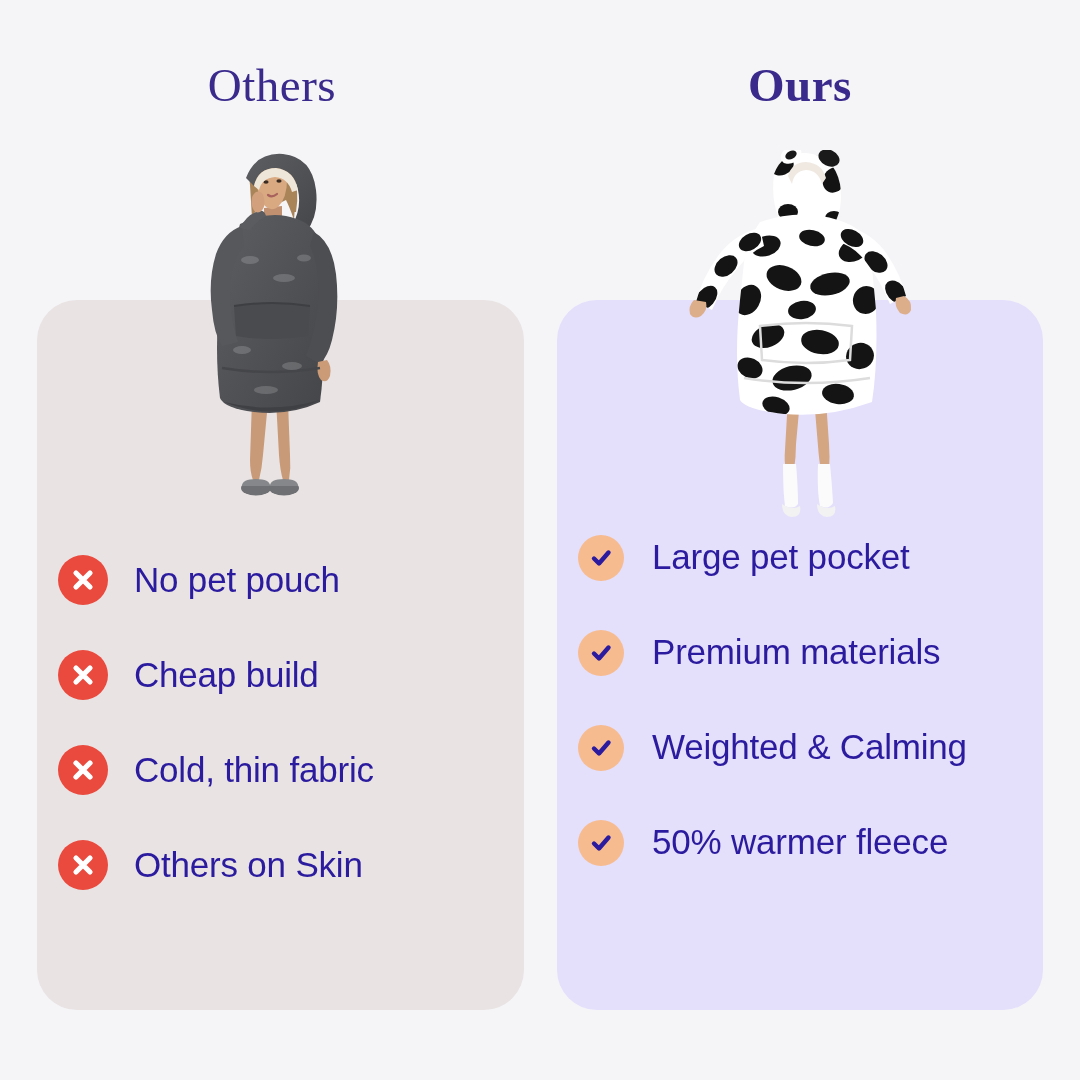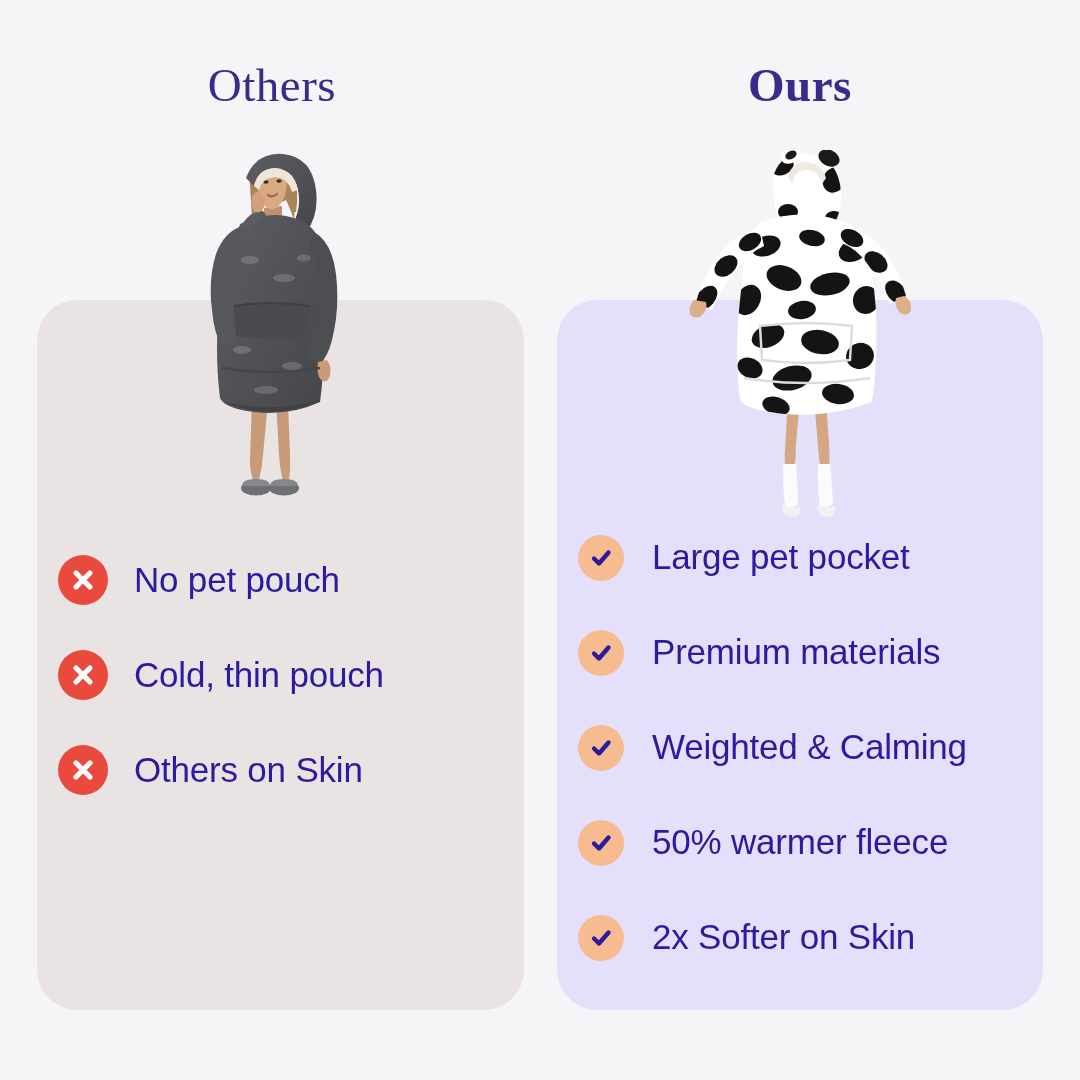--- a/index.html
+++ b/index.html
@@ -243,37 +243,45 @@
 
   <div class="row">
     <span class="badge cross">
       <svg width="26" height="26" viewBox="0 0 26 26">
           <path d="M6 6 L20 20 M20 6 L6 20" stroke="#ffffff" stroke-width="5.2" stroke-linecap="round"></path>
         </svg>
     </span>
     <span class="row-label">No pet pouch</span>
   </div>
 
-
-
   <div class="row">
     <span class="badge cross">
       <svg width="26" height="26" viewBox="0 0 26 26">
           <path d="M6 6 L20 20 M20 6 L6 20" stroke="#ffffff" stroke-width="5.2" stroke-linecap="round"></path>
         </svg>
     </span>
-    <span class="row-label">Cold, thin pouch</span>
-  </div>
+    <span class="row-label">Cheap build</span>
+  </div>
+
 
   <div class="row">
     <span class="badge cross">
       <svg width="26" height="26" viewBox="0 0 26 26">
           <path d="M6 6 L20 20 M20 6 L6 20" stroke="#ffffff" stroke-width="5.2" stroke-linecap="round"></path>
         </svg>
     </span>
+    <span class="row-label">Cold, thin fabric</span>
+  </div>
+
+  <div class="row">
+    <span class="badge cross">
+      <svg width="26" height="26" viewBox="0 0 26 26">
+          <path d="M6 6 L20 20 M20 6 L6 20" stroke="#ffffff" stroke-width="5.2" stroke-linecap="round"></path>
+        </svg>
+    </span>
     <span class="row-label">Others on Skin</span>
   </div>
 </div>
 
 <div class="list right">
 
   <div class="row">
     <span class="badge check">
       <svg width="26" height="26" viewBox="0 0 26 26">
           <path d="M6 13.5 L11 18.5 L20.5 7.5" stroke="#2b1b9e" stroke-width="4.4" fill="none" stroke-linecap="round" stroke-linejoin="round"></path>
@@ -302,21 +310,13 @@
 
   <div class="row">
     <span class="badge check">
       <svg width="26" height="26" viewBox="0 0 26 26">
           <path d="M6 13.5 L11 18.5 L20.5 7.5" stroke="#2b1b9e" stroke-width="4.4" fill="none" stroke-linecap="round" stroke-linejoin="round"></path>
         </svg>
     </span>
     <span class="row-label">50% warmer fleece</span>
   </div>
 
-  <div class="row">
-    <span class="badge check">
-      <svg width="26" height="26" viewBox="0 0 26 26">
-          <path d="M6 13.5 L11 18.5 L20.5 7.5" stroke="#2b1b9e" stroke-width="4.4" fill="none" stroke-linecap="round" stroke-linejoin="round"></path>
-        </svg>
-    </span>
-    <span class="row-label">2x Softer on Skin</span>
-  </div>
 </div>
 
 </body></html>

